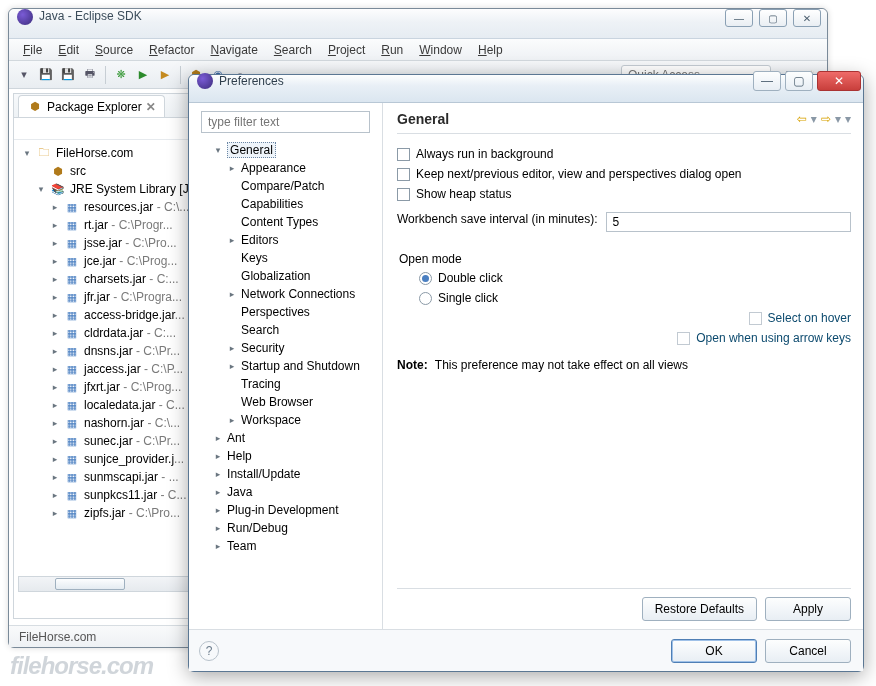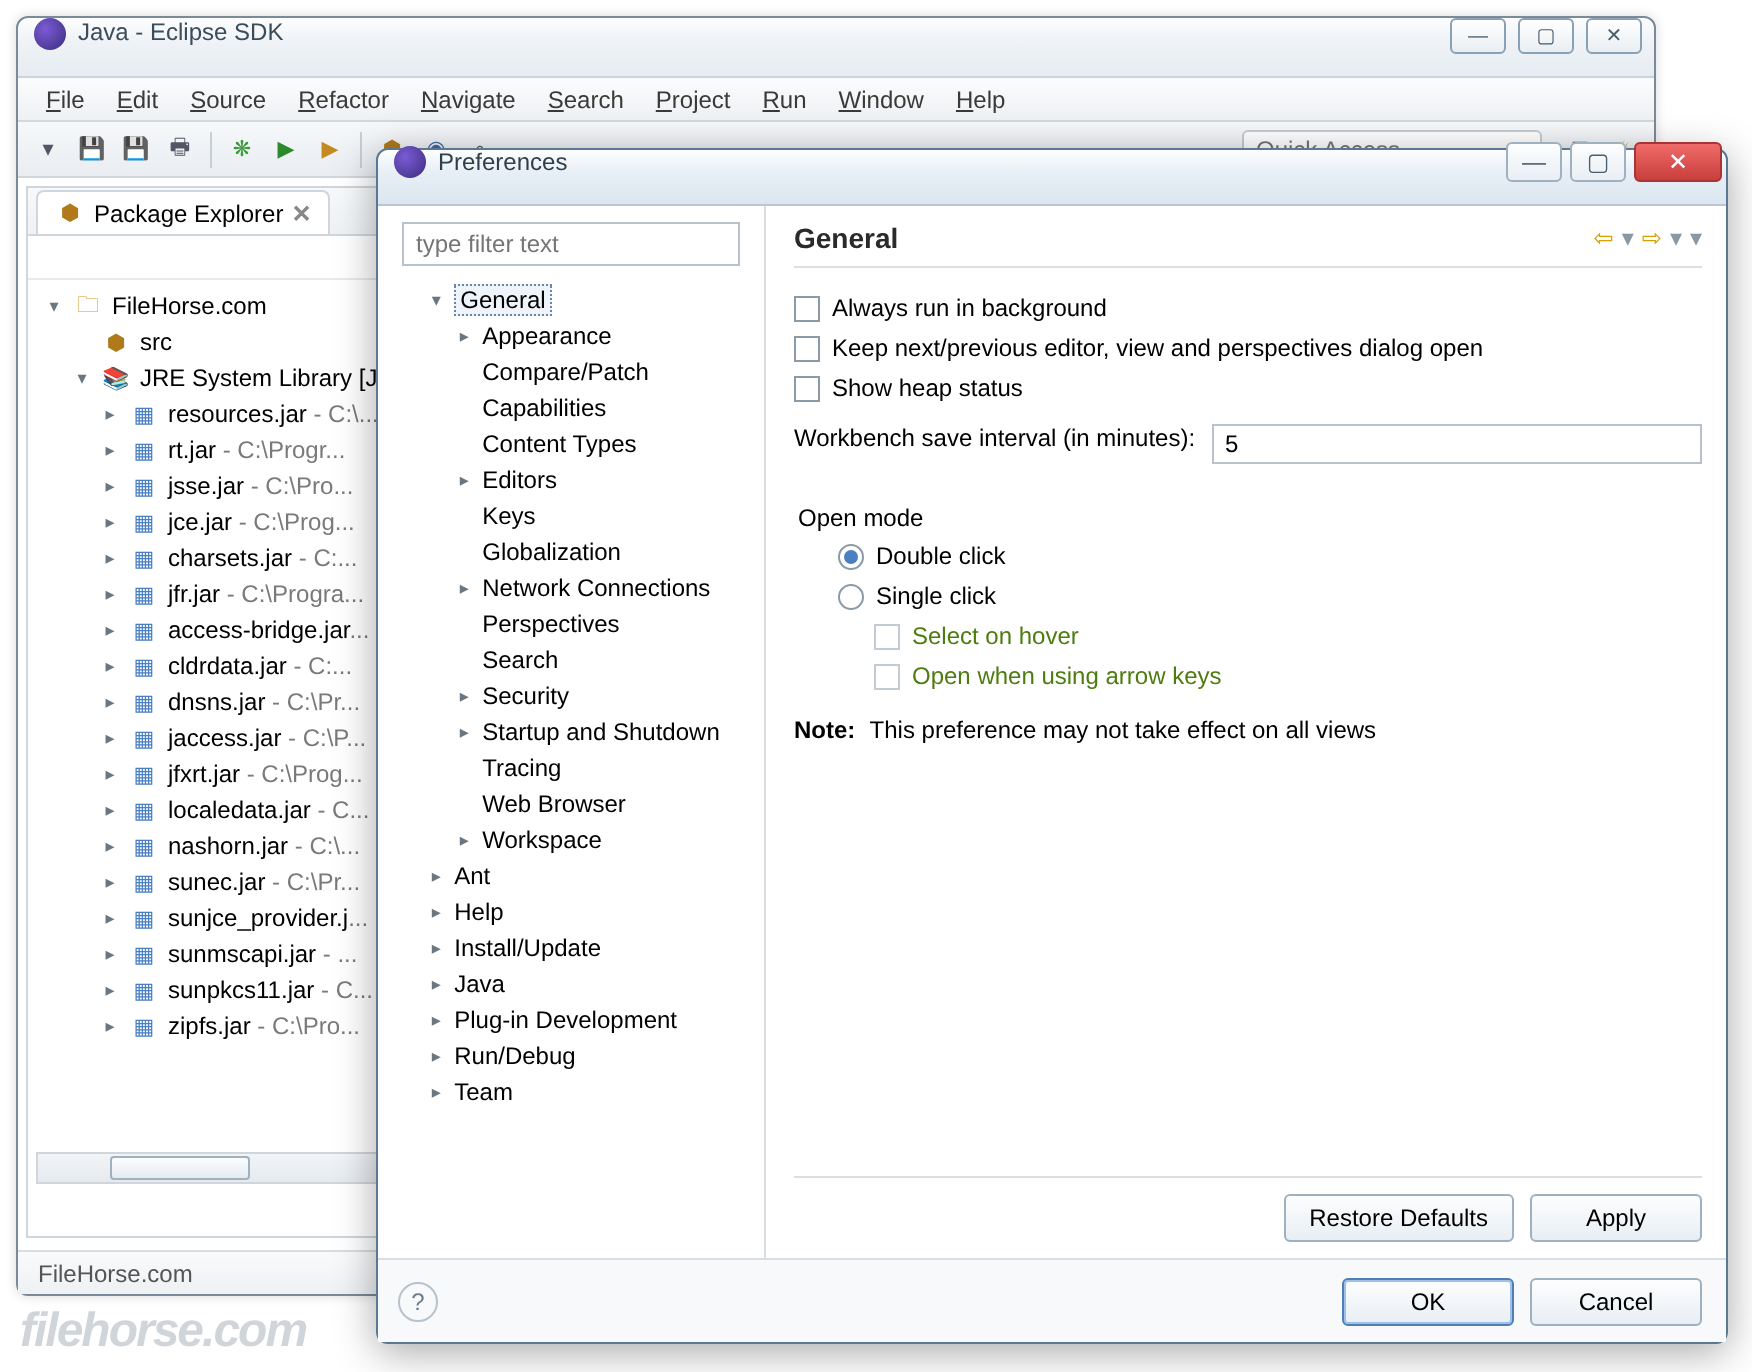--- a/index.html
+++ b/index.html
@@ -65,21 +65,21 @@
 .page-header { display: flex; align-items: center; border-bottom: 1px solid #d9dee3; padding-bottom: 6px; margin-bottom: 10px; }
 .page-header h1 { font-size: 14px; font-weight: bold; color: #2a2a2a; flex: 1; }
 .nav-btn { color: #d7a100; margin-left: 4px; font-size: 12px; }
 .nav-btn.grey { color: #8a98a6; }
 
 .form-row { display: flex; align-items: center; gap: 6px; margin: 3px 0; }
 .cb, .rb { width: 13px; height: 13px; border: 1px solid #8b9aa7; background: #fff; display: inline-flex; align-items: center; justify-content: center; font-size: 10px; }
 .rb { border-radius: 50%; }
 .rb.checked::after { content: ""; width: 7px; height: 7px; border-radius: 50%; background: #4a7fc1; }
 .cb.disabled, .rb.disabled { border-color: #c2cad2; }
-.form-row.disabled { color: #4d7c0f; }
+.form-row.disabled { color: #0c4a6e; justify-content: flex-end; }
 .form-row.indent { padding-left: 22px; }
 .form-row.deep { padding-left: 40px; }
 .group-label { margin-top: 10px; margin-bottom: 2px; padding-left: 2px; }
 .interval-row { display: flex; gap: 8px; margin: 8px 0 10px; }
 .interval-input { flex: 1; height: 20px; border: 1px solid #b8c2cb; padding: 1px 6px; background: #fff; }
 .note-row { margin-top: 10px; }
 .note-row b { font-weight: bold; margin-right: 4px; }
 
 .dlg-right-buttons { margin-top: auto; display: flex; justify-content: flex-end; gap: 8px; padding-top: 8px; border-top: 1px solid #d9dee3; }
 .btn { height: 24px; min-width: 86px; padding: 0 12px; border: 1px solid #9fb0bf; border-radius: 3px; background: linear-gradient(#fdfefe,#e8eef4); display: inline-flex; align-items: center; justify-content: center; }

